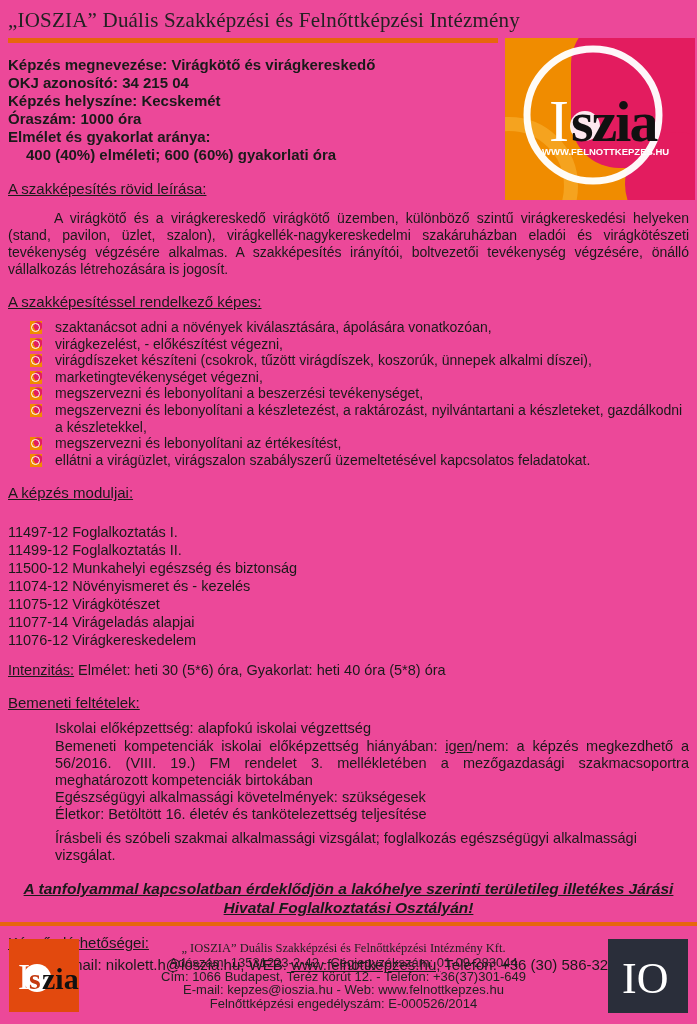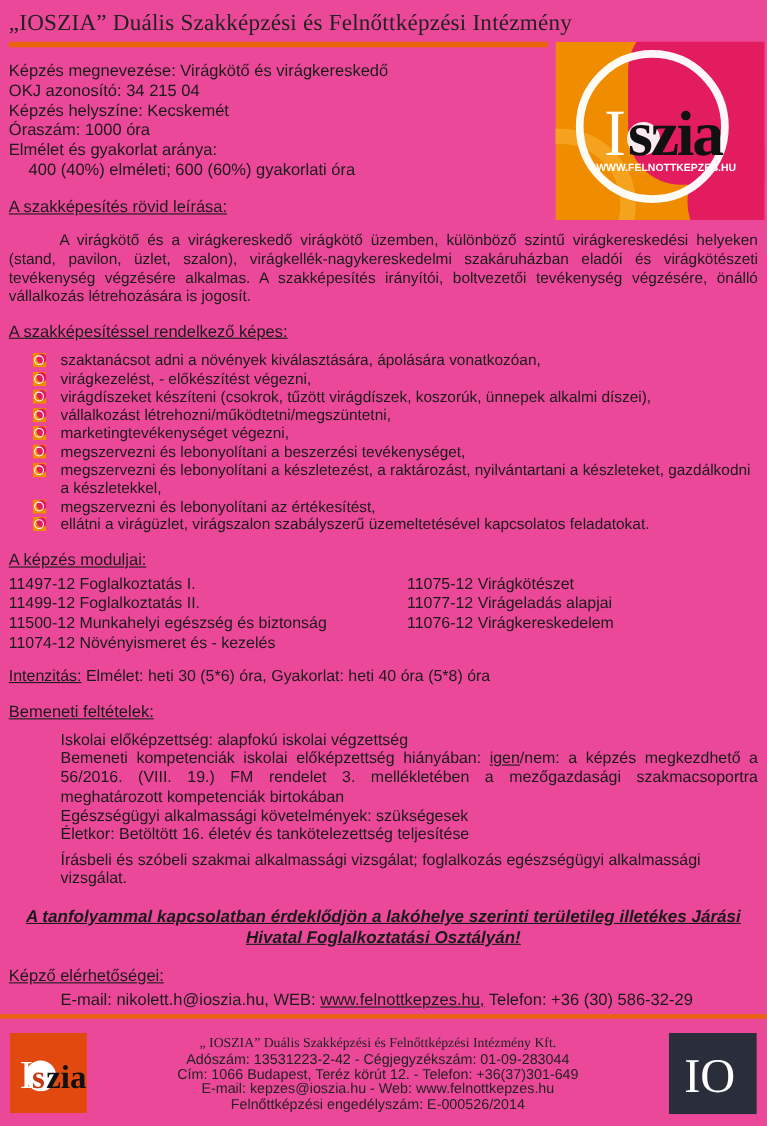--- a/index.html
+++ b/index.html
@@ -27,21 +27,21 @@
     width:490px; height:5px;
     background:#E8650D;
   }
   .main-logo {
     position:absolute; top:38px; right:2px;
     width:190px; height:162px;
   }
   .info-block {
     margin-top:13px;
     width:490px;
-    font-size:15px; font-weight:normal;
+    font-size:15px; font-weight:bold;
     line-height:18px;
   }
   .info-block .indent { padding-left:18px; }
 
   
   .sec-heading {
     font-size:15px;
     text-decoration:underline;
     margin-top:16px;
   }
@@ -58,22 +58,23 @@
   .bullet-list li {
     position:relative;
     padding-left:47px;
     font-size:14px; line-height:16.6px;
   }
   .bullet-ico {
     position:absolute; left:22px; top:2px;
     width:12px; height:13px;
   }
   .modules-cols {
-    margin-top:4px;
+    margin-top:22px;
     display:flex;
+    flex-direction:column;
   }
   .modules-col { font-size:14.5px; line-height:18px; }
   .modules-col.left  { width:362px; }
   .modules-col.right { flex:1; }
   .intensity { margin-top:13px; font-size:14.5px; }
   .u { text-decoration:underline; }
   .indent-block {
     margin-top:9px;
     padding-left:47px;
     font-size:14.5px; line-height:17.2px;
@@ -177,30 +178,20 @@
           <span class="bullet-ico">
             <svg width="12" height="13" viewBox="0 0 12 13" xmlns="http://www.w3.org/2000/svg">
               <rect width="12" height="13" fill="#F08C00"></rect>
               <circle cx="8" cy="5" r="4.5" fill="#E31C5F"></circle>
               <circle cx="5.5" cy="6.5" r="4" fill="none" stroke="#FFFFFF" stroke-width="1"></circle>
             </svg>
           </span>
           <span>virágdíszeket készíteni (csokrok, tűzött virágdíszek, koszorúk, ünnepek alkalmi díszei),</span>
         </li>
 
-        <li>
-          <span class="bullet-ico">
-            <svg width="12" height="13" viewBox="0 0 12 13" xmlns="http://www.w3.org/2000/svg">
-              <rect width="12" height="13" fill="#F08C00"></rect>
-              <circle cx="8" cy="5" r="4.5" fill="#E31C5F"></circle>
-              <circle cx="5.5" cy="6.5" r="4" fill="none" stroke="#FFFFFF" stroke-width="1"></circle>
-            </svg>
-          </span>
-          <span>vállalkozást létrehozni/működtetni/megszüntetni,</span>
-        </li>
 
         <li>
           <span class="bullet-ico">
             <svg width="12" height="13" viewBox="0 0 12 13" xmlns="http://www.w3.org/2000/svg">
               <rect width="12" height="13" fill="#F08C00"></rect>
               <circle cx="8" cy="5" r="4.5" fill="#E31C5F"></circle>
               <circle cx="5.5" cy="6.5" r="4" fill="none" stroke="#FFFFFF" stroke-width="1"></circle>
             </svg>
           </span>
           <span>marketingtevékenységet végezni,</span>
@@ -256,21 +247,21 @@
       <div class="modules-col left">
 
       <div>11497-12 Foglalkoztatás I.</div>
           <div>11499-12 Foglalkoztatás II.</div>
           <div>11500-12 Munkahelyi egészség és biztonság</div>
           <div>11074-12 Növényismeret és - kezelés</div>
         </div>
       <div class="modules-col right">
 
       <div>11075-12 Virágkötészet</div>
-          <div>11077-12 Virágeladás alapjai</div>
+          <div>11077-14 Virágeladás alapjai</div>
           <div>11076-12 Virágkereskedelem</div>
         </div>
     </div>
 
     <div class="intensity">
       <span class="u">Intenzitás:</span><span> Elmélet: heti 30 (5*6) óra, Gyakorlat: heti 40 óra (5*8) óra</span>
     </div>
 
     <div class="sec-heading">Bemeneti feltételek:</div>
     <div class="indent-block">

